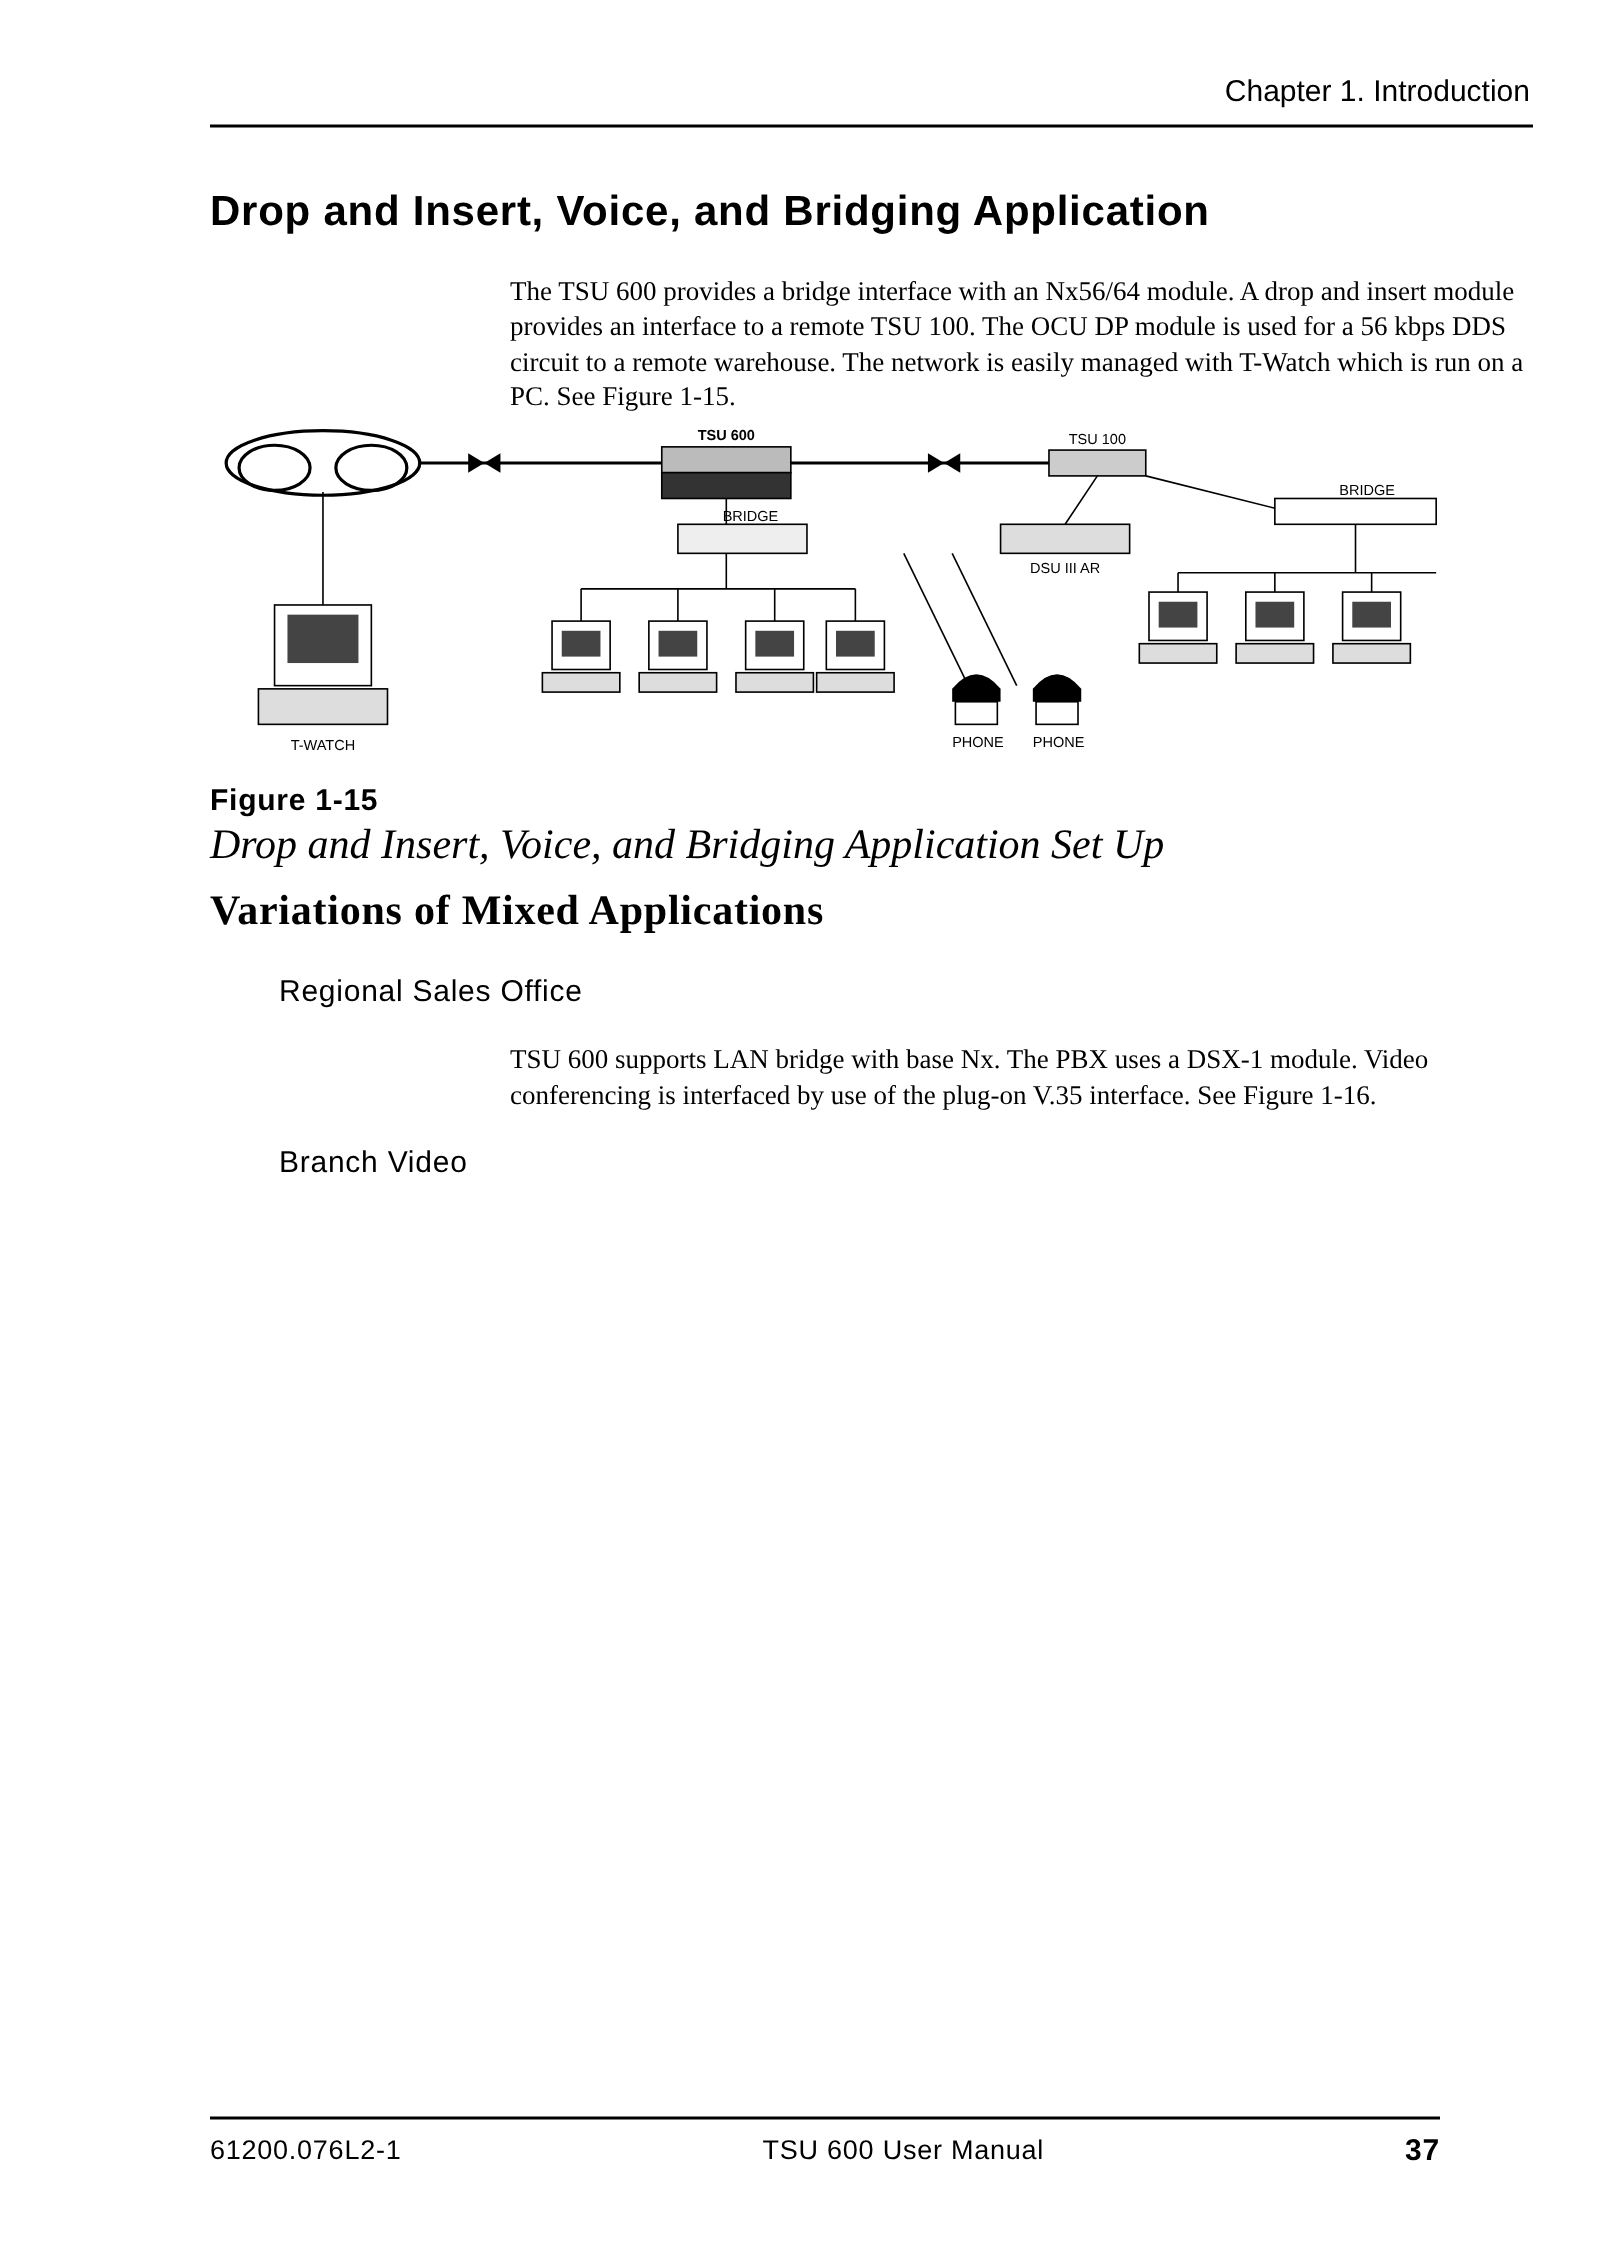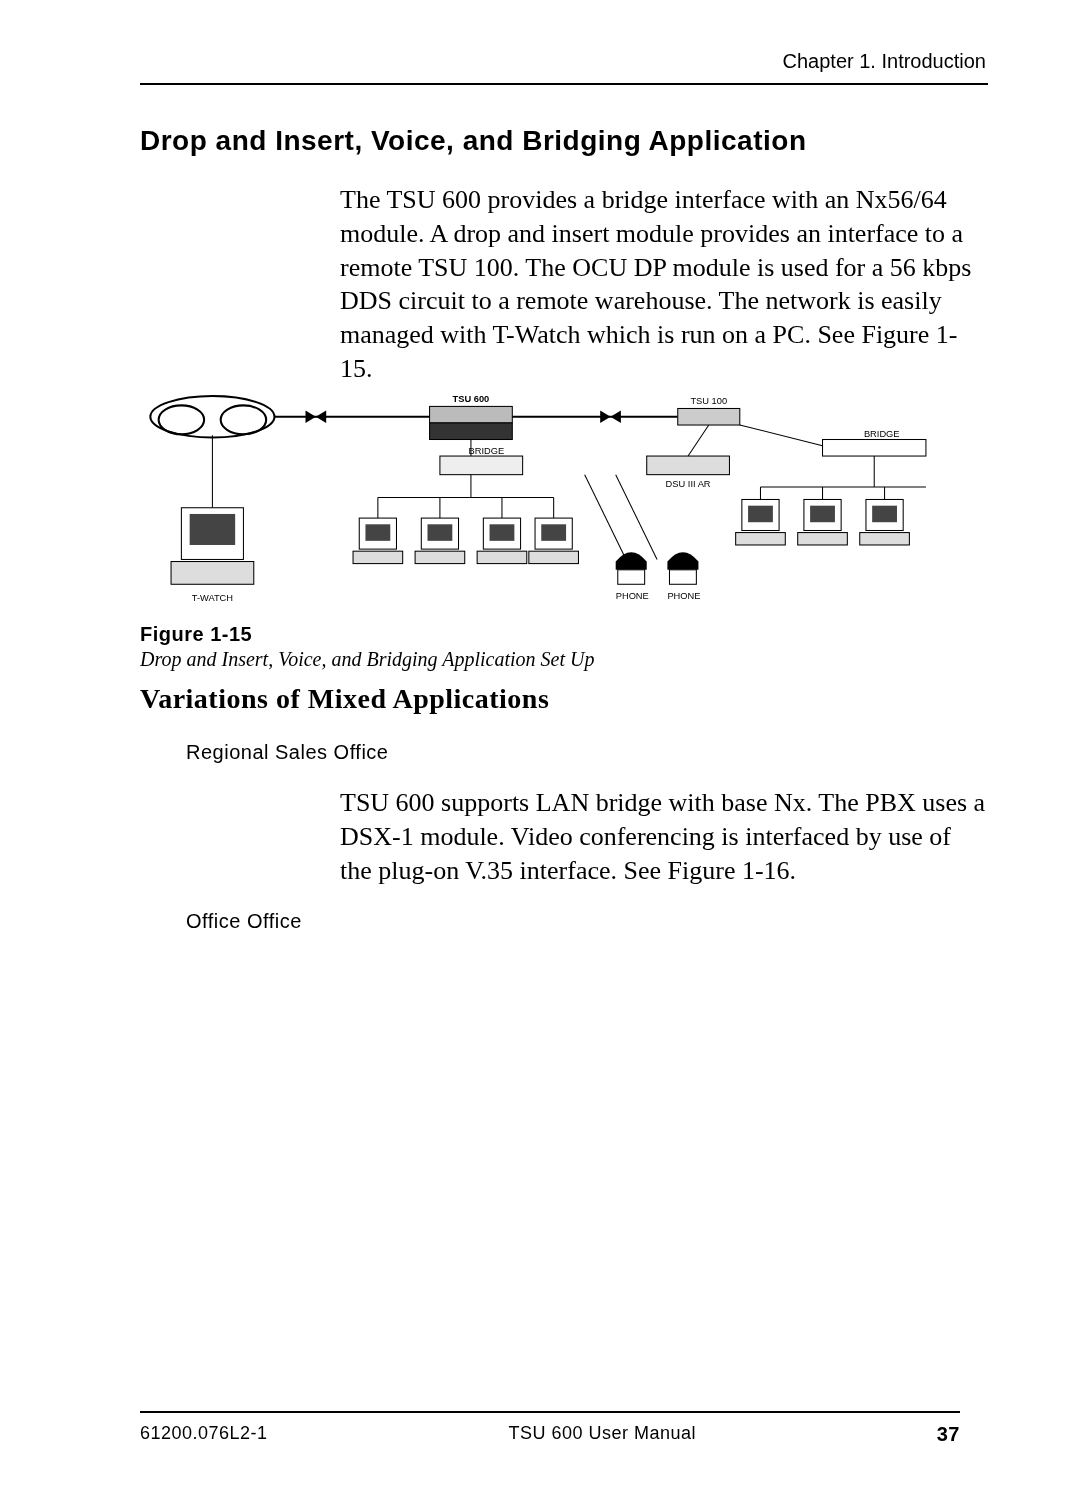--- a/index.html
+++ b/index.html
@@ -4,21 +4,21 @@
 <style>
   body {
     margin: 0;
     background: #fff;
     font-family: "Book Antiqua", Palatino, "Palatino Linotype", Georgia, serif;
   }
   .page {
     box-sizing: border-box;
     width: 1080px;
     height: 1502px;
-    padding: 50px 92px 40px 140px;
+    padding: 50px 58px 40px 140px;
     position: relative;
     color: #000;
   }
   .running-head {
     font-family: Arial, Helvetica, sans-serif;
     font-size: 20px;
     text-align: right;
     padding-right: 2px;
     padding-bottom: 10px;
   }
@@ -32,42 +32,42 @@
     font-size: 28px;
     font-weight: bold;
     letter-spacing: 0.5px;
     margin: 0 0 26px 0;
   }
   .body-block {
     margin-left: 200px;
     margin-right: 0;
   }
   .body-text {
-    font-size: 26px;
+    font-size: 18px;
     line-height: 1.3;
     margin: 0 0 6px 0;
   }
   .figure-wrap {
     margin: 8px 0 12px 0;
   }
   .figure-svg { width: 100%; display: block; }
   .figure-caption-box {
     text-align: left;
     margin-top: 2px;
   }
   .figure-number {
     font-family: Arial, Helvetica, sans-serif;
     font-size: 20px;
     font-weight: bold;
     letter-spacing: 0.5px;
     display: block;
   }
   .figure-caption {
     font-style: italic;
-    font-size: 20px;
+    font-size: 28px;
     display: block;
     margin-top: 2px;
   }
   .sub-heading {
     font-family: Arial, Helvetica, sans-serif;
     font-size: 20px;
     font-weight: normal;
     letter-spacing: 0.5px;
     margin: 22px 0 22px 46px;
   }
@@ -203,21 +203,21 @@
     </div>
   </div>
 
   <h2 class="section-heading" style="font-family:Liberation Serif, serif;">Variations of Mixed Applications</h2>
 
   <div class="sub-heading">Regional Sales Office</div>
   <div class="body-block">
     <p class="body-text">TSU 600 supports LAN bridge with base Nx.  The PBX uses a DSX-1 module.  Video conferencing is inter­faced by use of the plug-on V.35 interface.  See Figure 1-16.</p>
   </div>
 
-  <div class="sub-heading">Office Office</div>
+  <div class="sub-heading">Branch Video</div>
 
   <div class="footer">
     <hr class="foot-rule">
     <div class="foot-row">
       <span>61200.076L2-1</span>
       <span>TSU 600 User Manual</span>
       <span class="foot-page">37</span>
     </div>
   </div>
 

